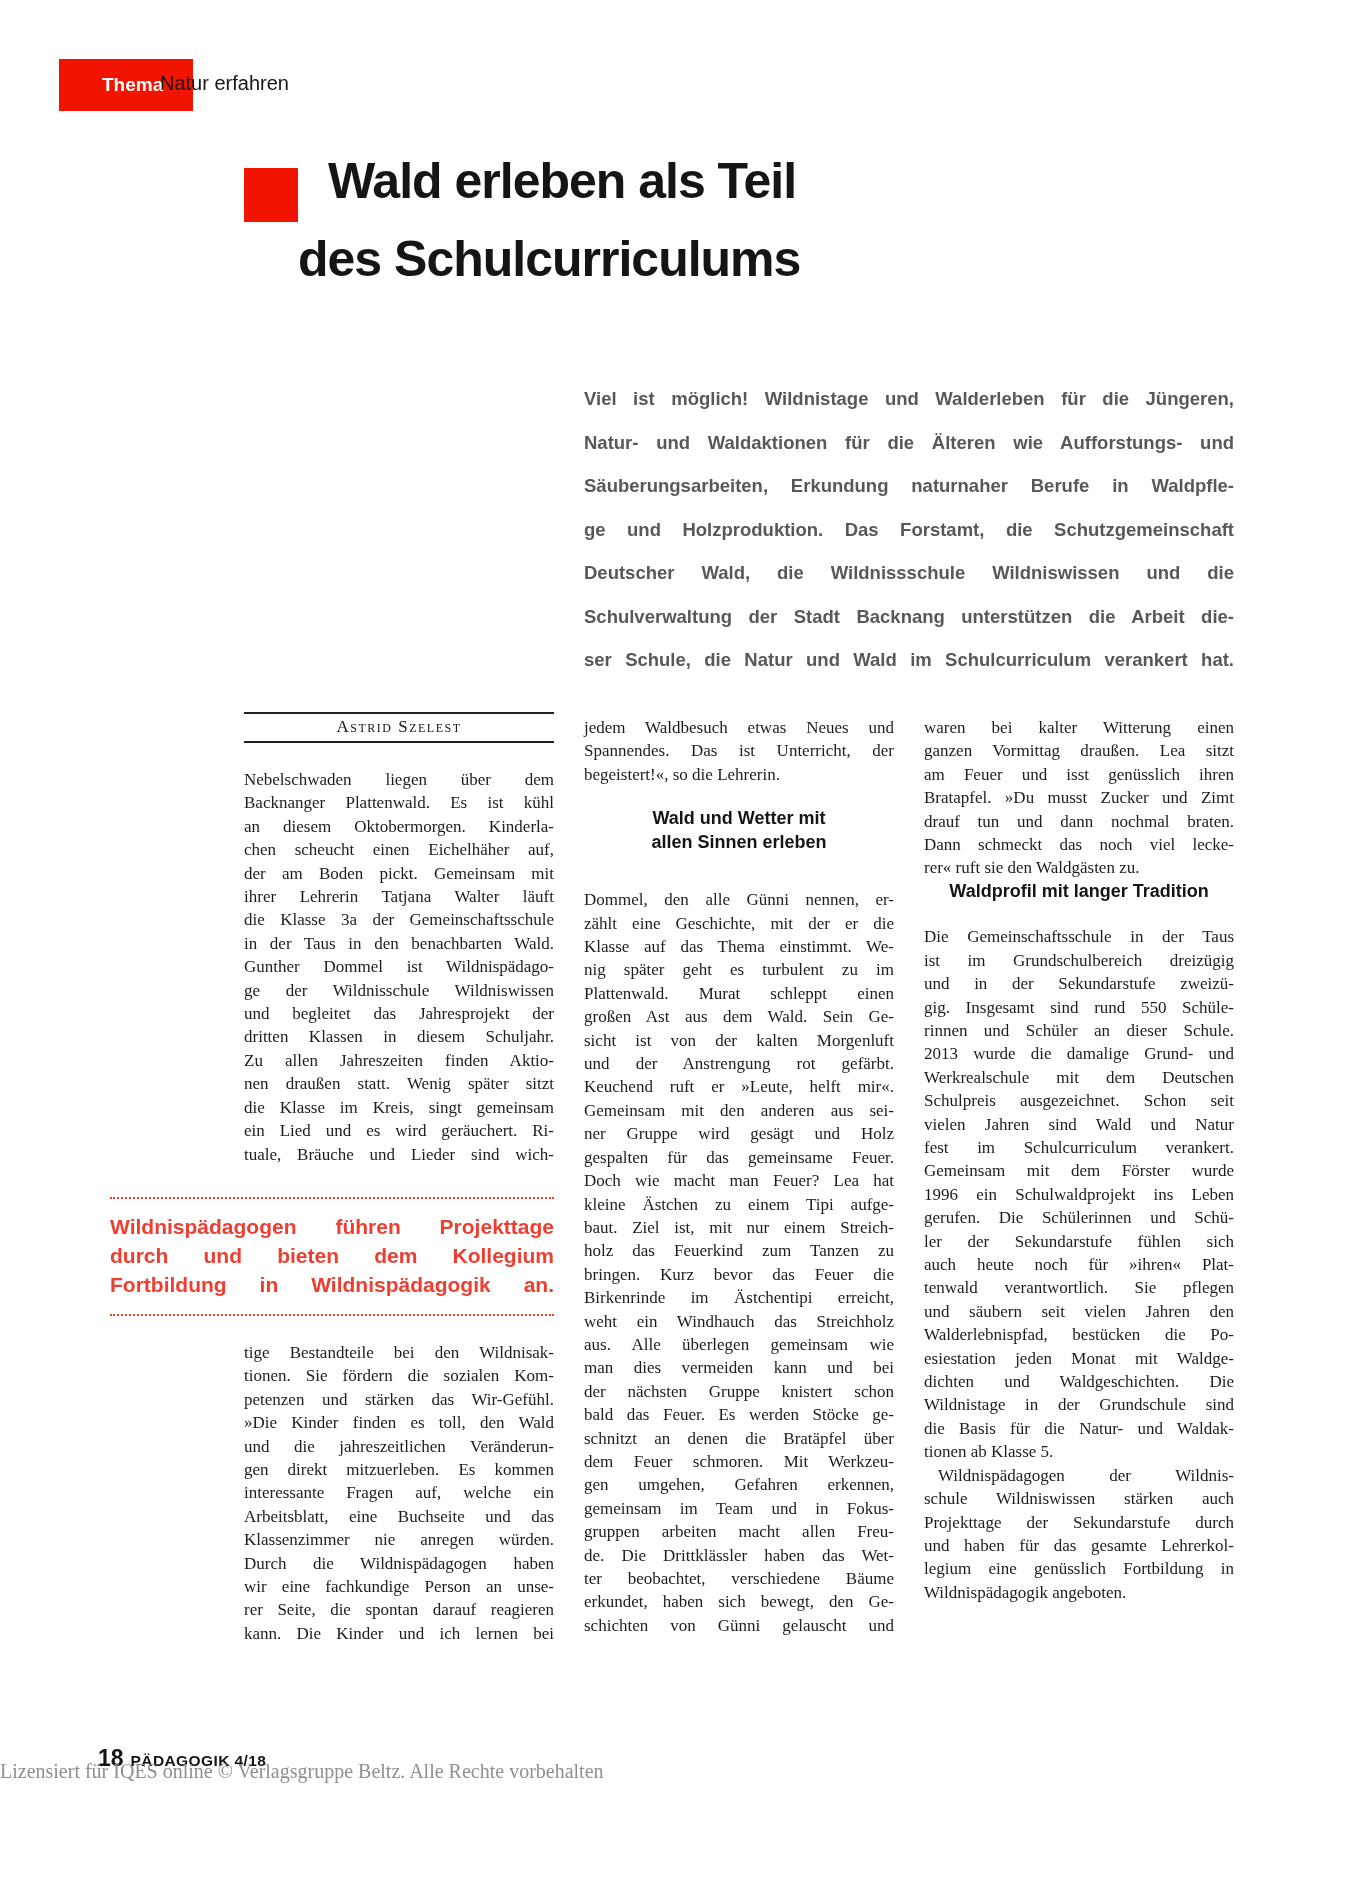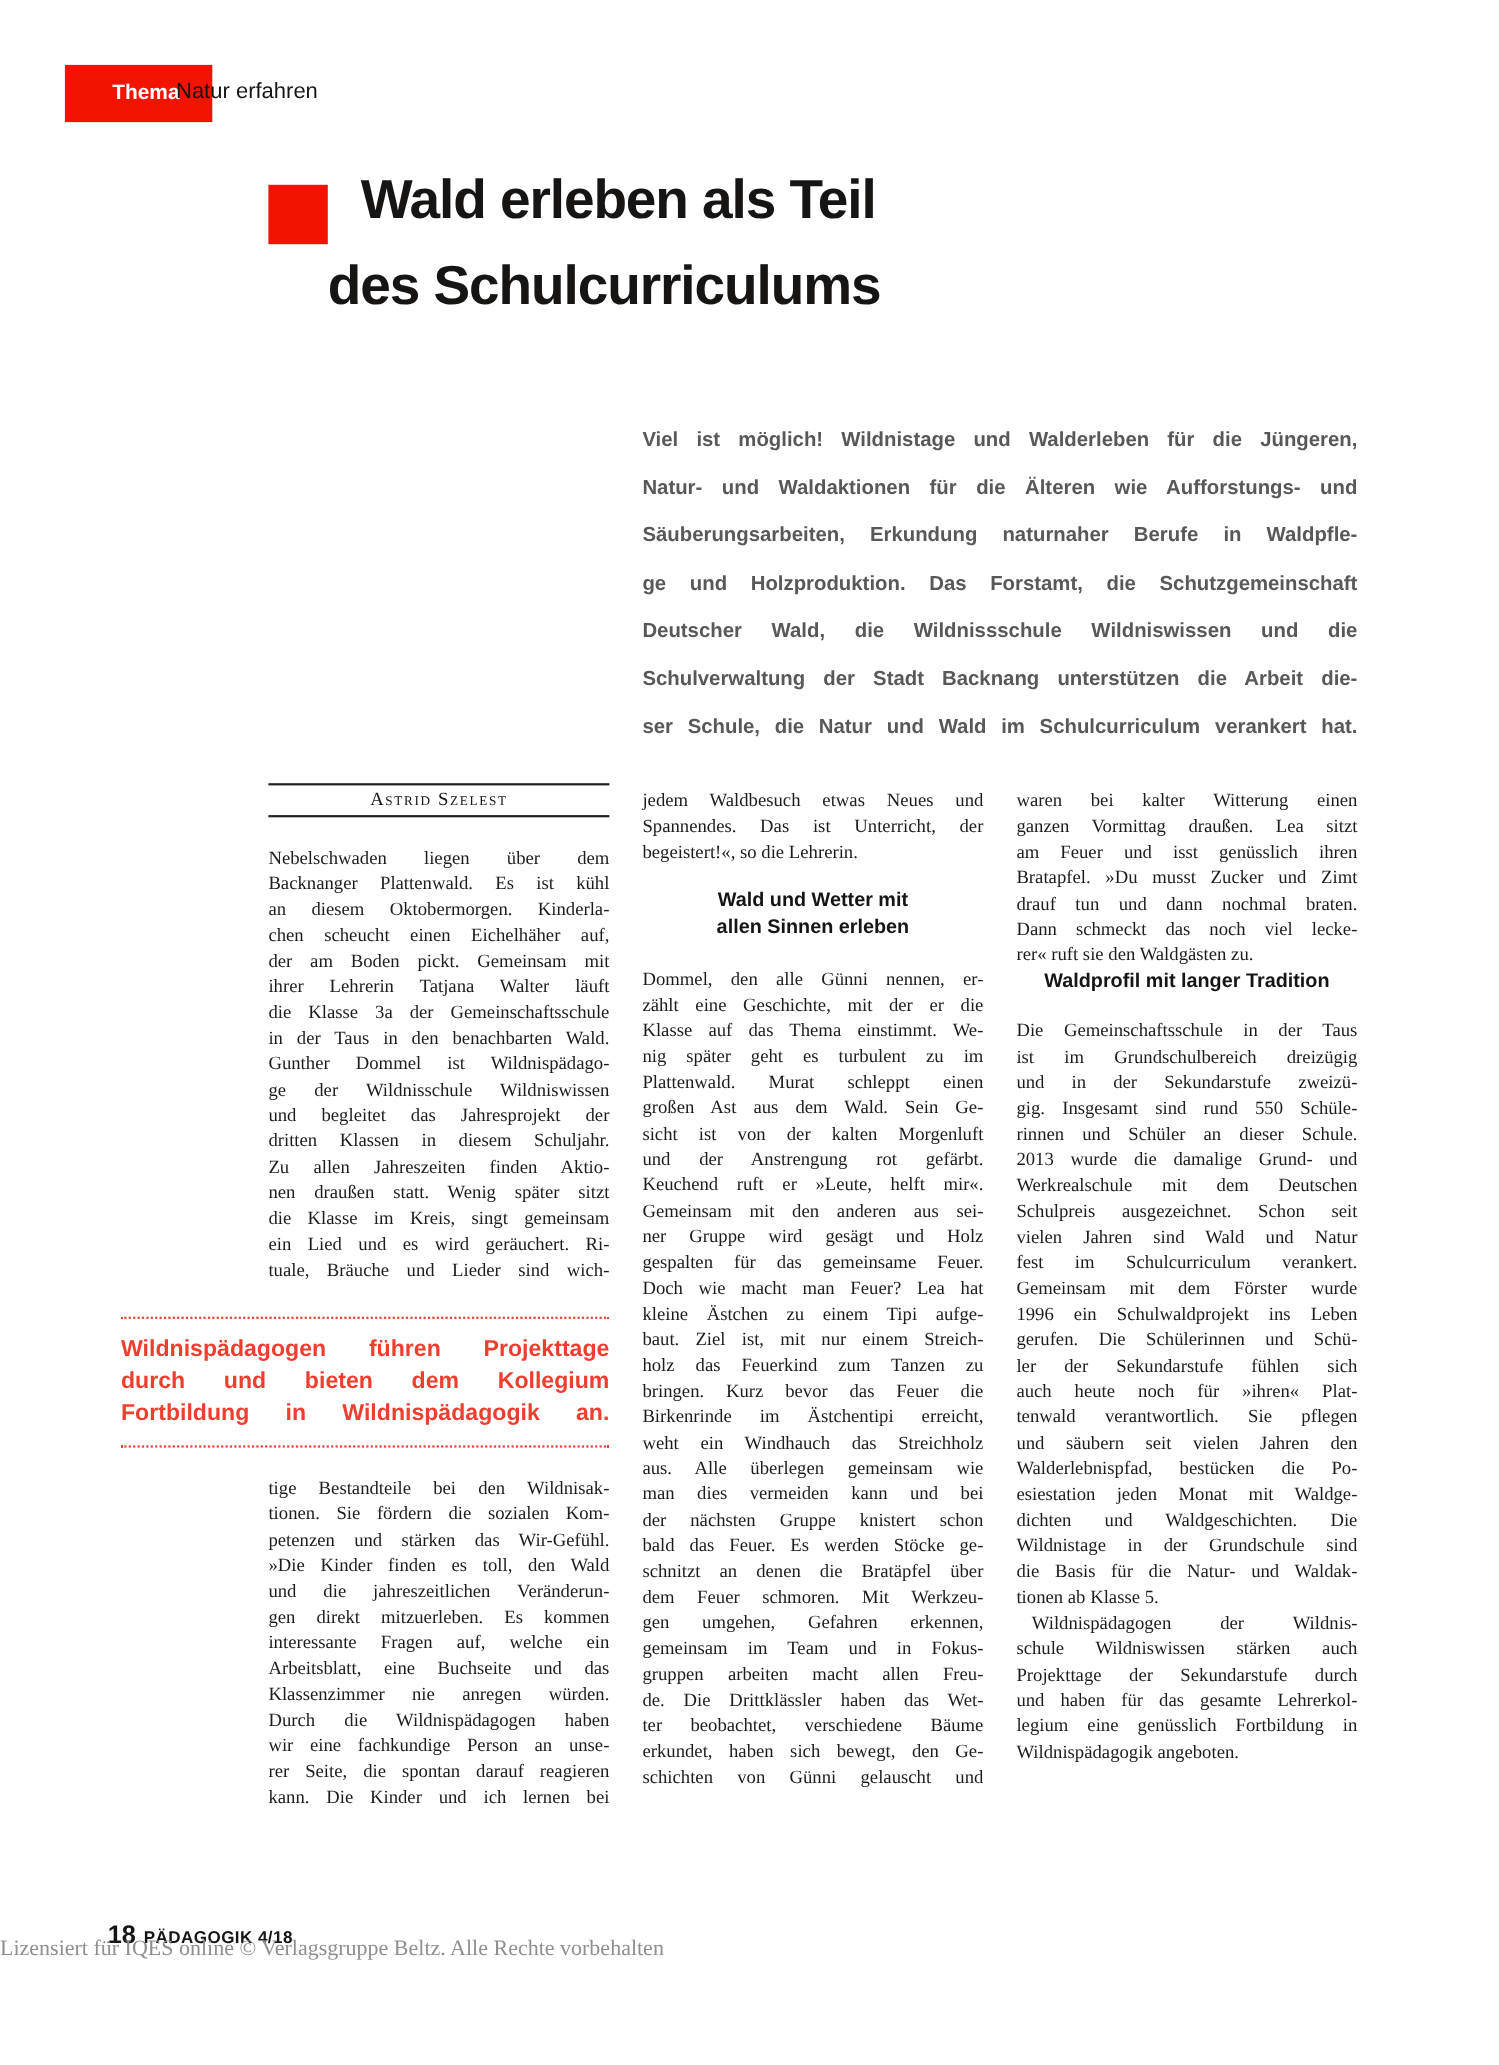--- a/index.html
+++ b/index.html
@@ -75,21 +75,21 @@
   .col2{left:584px;top:716px;}
   .col3{left:924px;top:716px;}
   .tline{text-align:justify;text-align-last:justify;}
   .tlast{text-align-last:left;}
   .tindent{text-indent:14px;}
   .col-heading{
     font-family:"Liberation Sans",sans-serif;
     font-weight:bold;font-size:18px;line-height:23.5px;
     text-align:center;white-space:pre-line;color:#161514;
   }
-  .col2 .col-heading{margin-top:21px;margin-bottom:24px;}
+  .col2 .col-heading{margin-top:21px;margin-bottom:34px;}
   .col3 .col-heading{margin-bottom:22px;}
   
   .pullquote{
     position:absolute;left:110px;top:1197px;width:444px;
     border-top:2px dotted var(--quote-red);
     border-bottom:2px dotted var(--quote-red);
     padding:13px 0 15px 0;
     text-align:center;
     font-family:"Liberation Sans",sans-serif;
     font-weight:bold;font-size:21px;line-height:29px;

